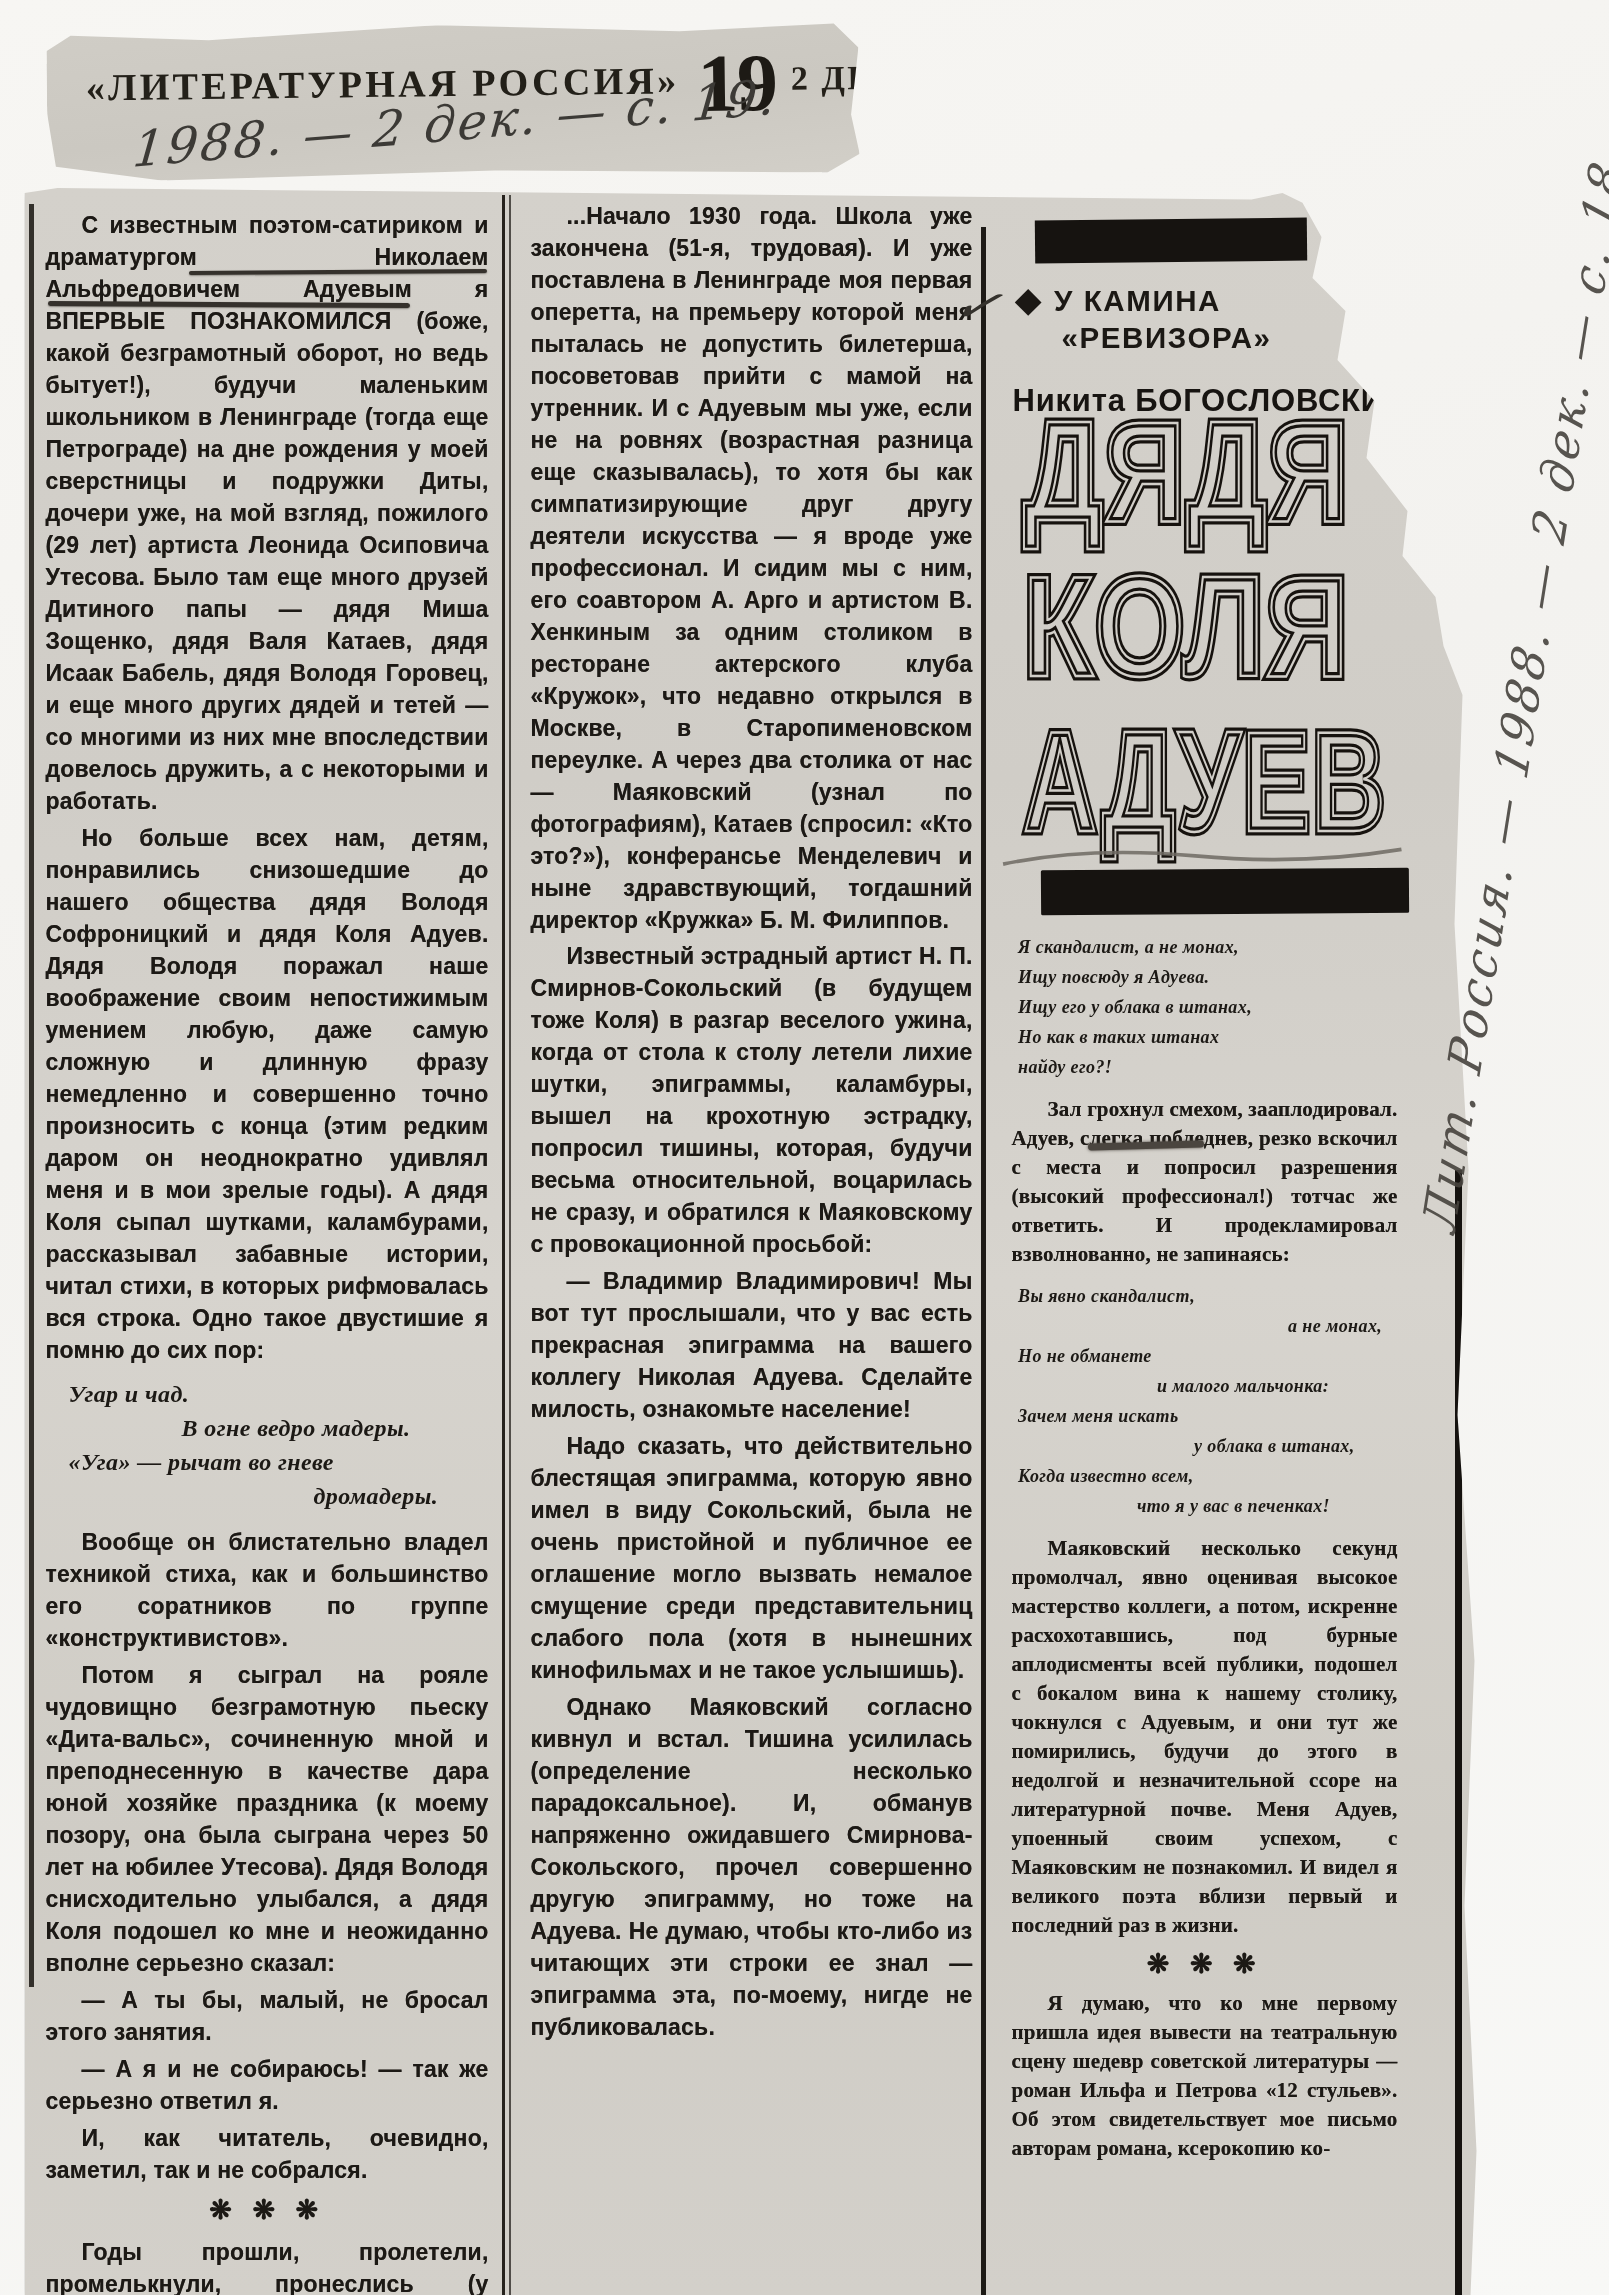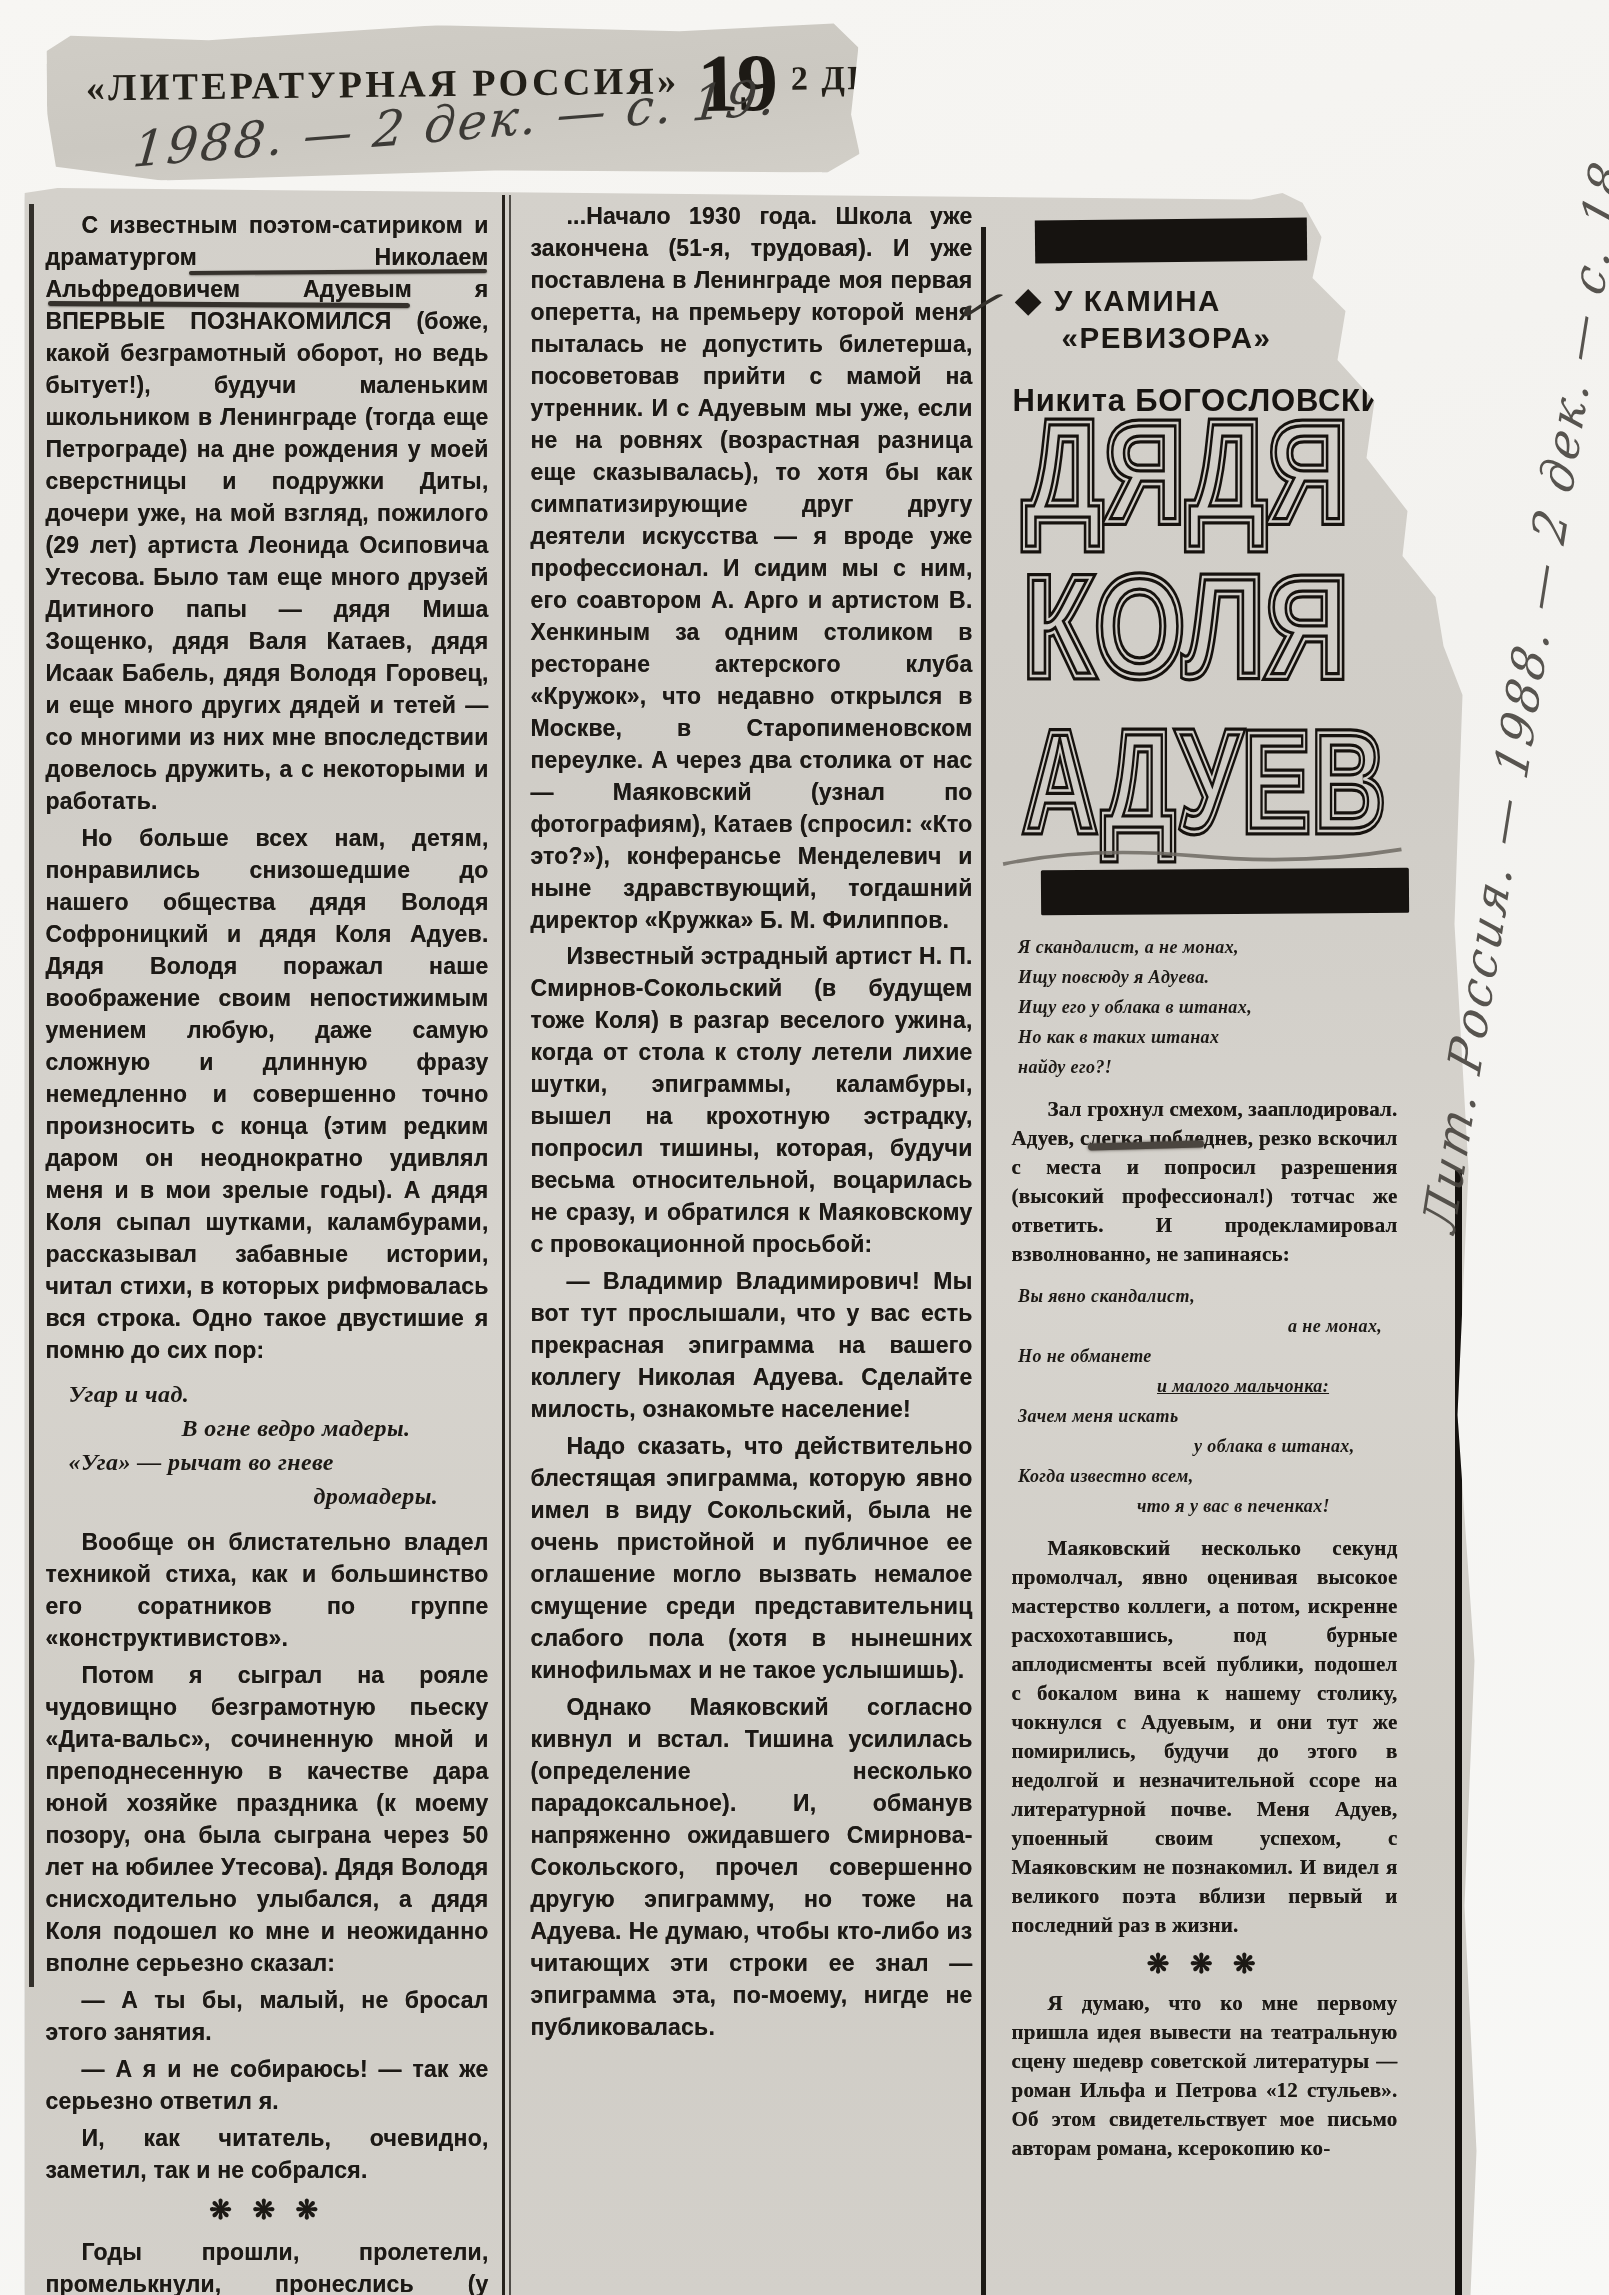--- a/index.html
+++ b/index.html
@@ -66,21 +66,21 @@
     text-shadow:0 0 0.4px rgba(20,16,12,.65);
   }
   .col3 .para{font-size:21px;line-height:29px;font-family:Liberation Serif, serif;}
   .verse{margin:11.5px 0 13px 23px;font-family:"Liberation Serif",serif;font-style:italic;font-weight:700;}
   .vline{font-size:24px;line-height:34px;white-space:nowrap;letter-spacing:0.4px;}
   .col3 .vline{font-size:18px;line-height:30px;}
   .vind1{margin-left:113px;}
   .vind2{margin-left:245px;}
   .vr{margin-right:23px;white-space:normal;}
   .vindA{margin-left:270px;}
-  .vindB{margin-left:139px;text-decoration:underline;}
+  .vindB{margin-left:139px;}
   .vindC{margin-left:176px;}
   .vindD{margin-left:119px;}
   .sep{
     text-align:center;font-size:27px;letter-spacing:6.5px;color:#1c1915;
     margin:8.2px 0 9.8px 0;font-weight:700;
   }
 
   
   .bar{position:absolute;background:#161310;}
   .bar1{left:1010px;top:31px;width:272px;height:43px;transform:rotate(-.6deg);}

